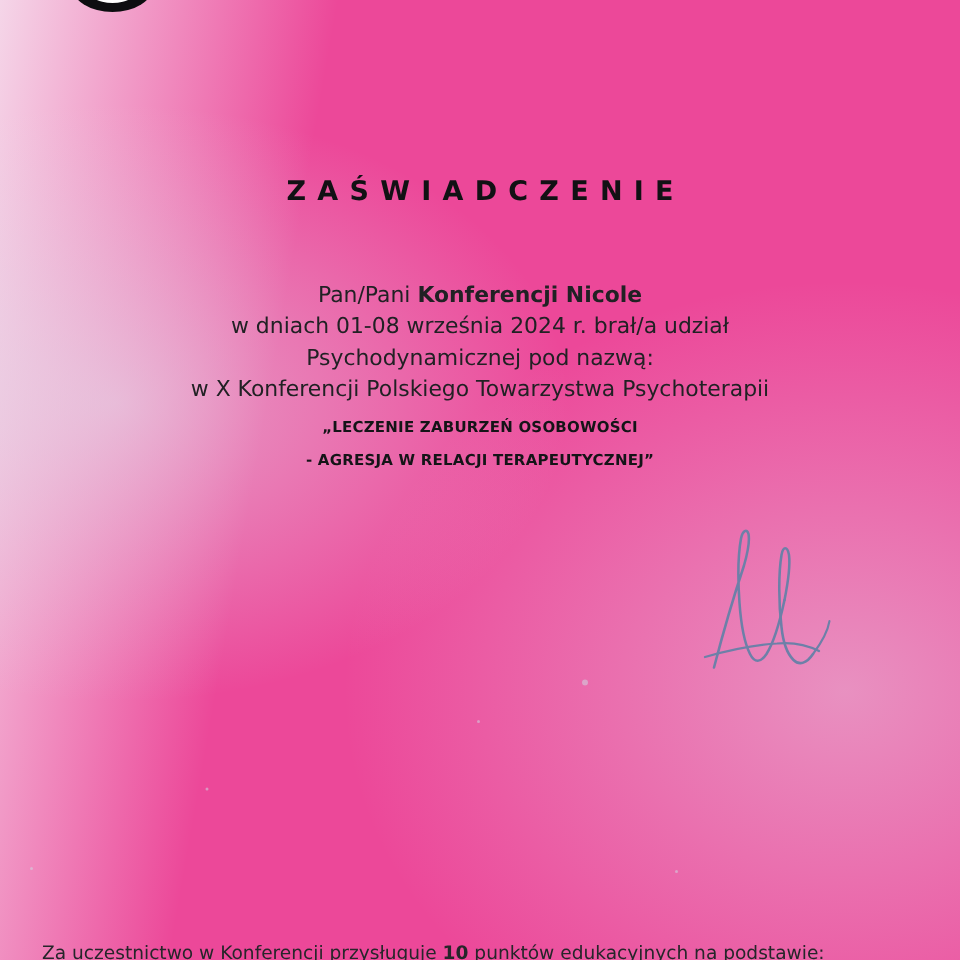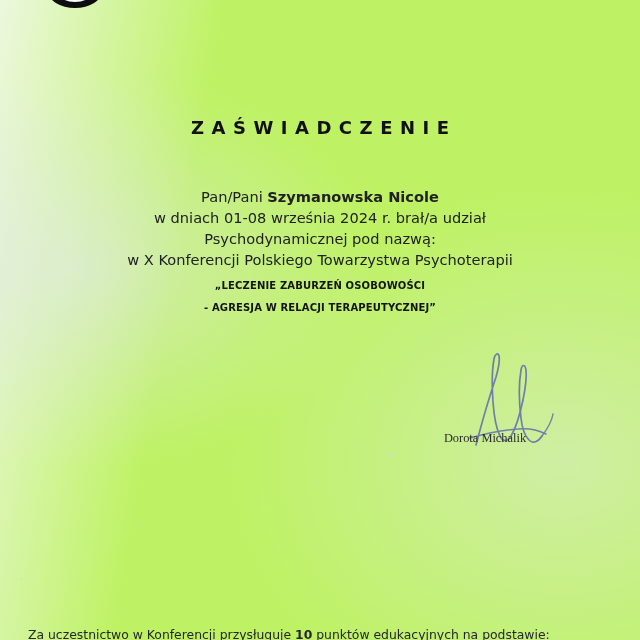--- a/index.html
+++ b/index.html
@@ -12,21 +12,21 @@
     background: #ffffff;
     font-family: "DejaVu Sans", sans-serif;
     overflow: hidden;
     position: relative;
     color: #1a1a1a;
   }
 
   .page {
     position: absolute;
     inset: 0;
-    background: #bef264;
+    background: #ec4899;
     overflow: hidden;
   }
 
   
   .scan-tint {
     position: absolute;
     inset: 0;
     background:
       radial-gradient(ellipse at 12% 42%, rgba(226,231,240,0.55) 0%, rgba(255,255,255,0) 38%),
       radial-gradient(ellipse at 88% 72%, rgba(228,233,241,0.45) 0%, rgba(255,255,255,0) 42%),
@@ -156,39 +156,38 @@
   <div class="speck" style="left:450px; top:580px; width:2px; height:2px;"></div>
   <div class="speck" style="left:137px; top:525px; width:2px; height:2px;"></div>
 
   <div class="logo-crop"></div>
   <div class="logo-crop-inner"></div>
 
   <div class="title">ZAŚWIADCZENIE</div>
 
   <div class="body-block">
     <div class="body-line">
-      <span>Pan/Pani </span><span class="bold">Szymanowska Nicole</span>
+      <span>Pan/Pani </span><span class="bold">Konferencji Nicole</span>
     </div>
     <div class="body-line">w dniach 01-08 września 2024 r. brał/a udział</div>
     <div class="body-line">Psychodynamicznej pod nazwą:</div>
     <div class="body-line">w X Konferencji Polskiego Towarzystwa Psychoterapii</div>
     <div class="quote-line quote-first">„LECZENIE ZABURZEŃ OSOBOWOŚCI</div>
     <div class="quote-line">- AGRESJA W RELACJI TERAPEUTYCZNEJ”</div>
   </div>
 
   <div class="sign-area">
     <svg class="sign-svg" width="120" height="100" viewBox="0 0 120 100">
       <g fill="none" stroke="#6d80a8" stroke-linecap="round" stroke-linejoin="round">
         <path d="M20 95 C26 72, 33 48, 40 27 C42 20, 44 11, 43 6 C42 2, 39 4, 38 9 C36 20, 36 38, 37 52 C38 66, 40 78, 44 86 C47 92, 51 92, 55 86 C60 78, 64 64, 67 50" stroke-width="1.7"></path>
         <path d="M67 50 C69 40, 71 28, 70 20 C69 14, 66 14, 65 20 C63 32, 63 52, 65 68 C66 78, 69 86, 73 90 C77 94, 82 92, 86 86" stroke-width="1.7"></path>
         <path d="M14 88 C28 84, 46 80, 62 79 C72 78, 82 80, 90 84" stroke-width="1.5"></path>
         <path d="M86 86 C92 78, 96 70, 97 64" stroke-width="1.4"></path>
       </g>
     </svg>
 
 
-    <div class="sign-name">Dorota Michalik</div>
   </div>
 
   <div class="footer">
     <span>Za uczestnictwo w Konferencji przysługuje </span><span class="bold">10</span><span> punktów edukacyjnych na podstawie:</span>
   </div>
 </div>
 
 </body></html>

